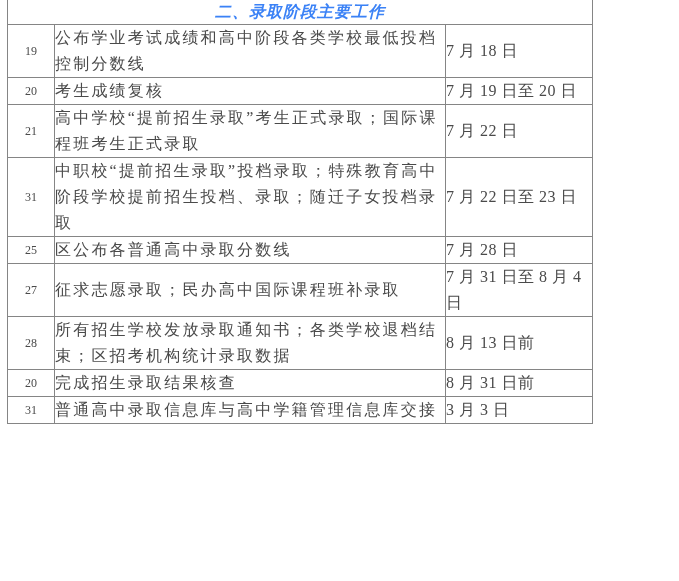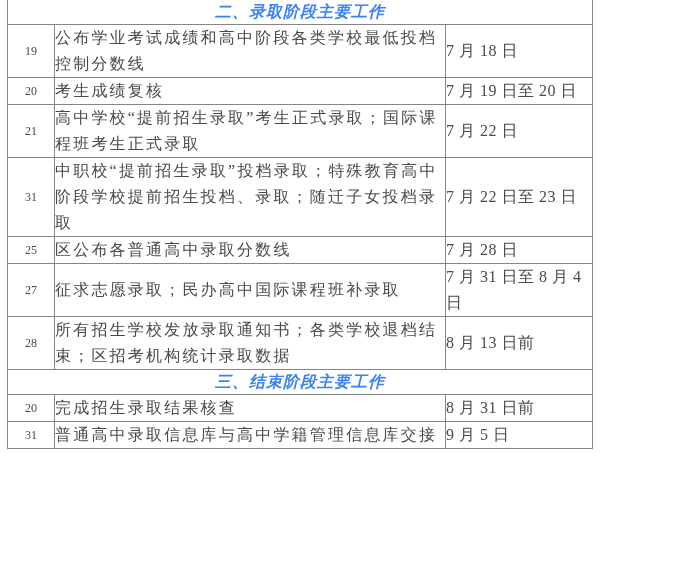--- a/index.html
+++ b/index.html
@@ -109,28 +109,25 @@
         <tr>
           <td class="num">27</td>
           <td class="task">征求志愿录取；民办高中国际课程班补录取</td>
           <td class="date">7 月 31 日至 8 月 4 日</td>
         </tr>
         <tr>
           <td class="num">28</td>
           <td class="task">所有招生学校发放录取通知书；各类学校退档结束；区招考机构统计录取数据</td>
           <td class="date">8 月 13 日前</td>
         </tr>
-        <tr class="section-header">
-          <td colspan="3">三、结束阶段主要工作</td>
-        </tr>
         <tr>
           <td class="num">20</td>
           <td class="task">完成招生录取结果核查</td>
           <td class="date">8 月 31 日前</td>
         </tr>
         <tr>
           <td class="num">31</td>
           <td class="task">普通高中录取信息库与高中学籍管理信息库交接</td>
-          <td class="date">9 月 5 日</td>
+          <td class="date">3 月 3 日</td>
         </tr>
       </tbody>
   </table>
 </div>
 
 </body></html>

